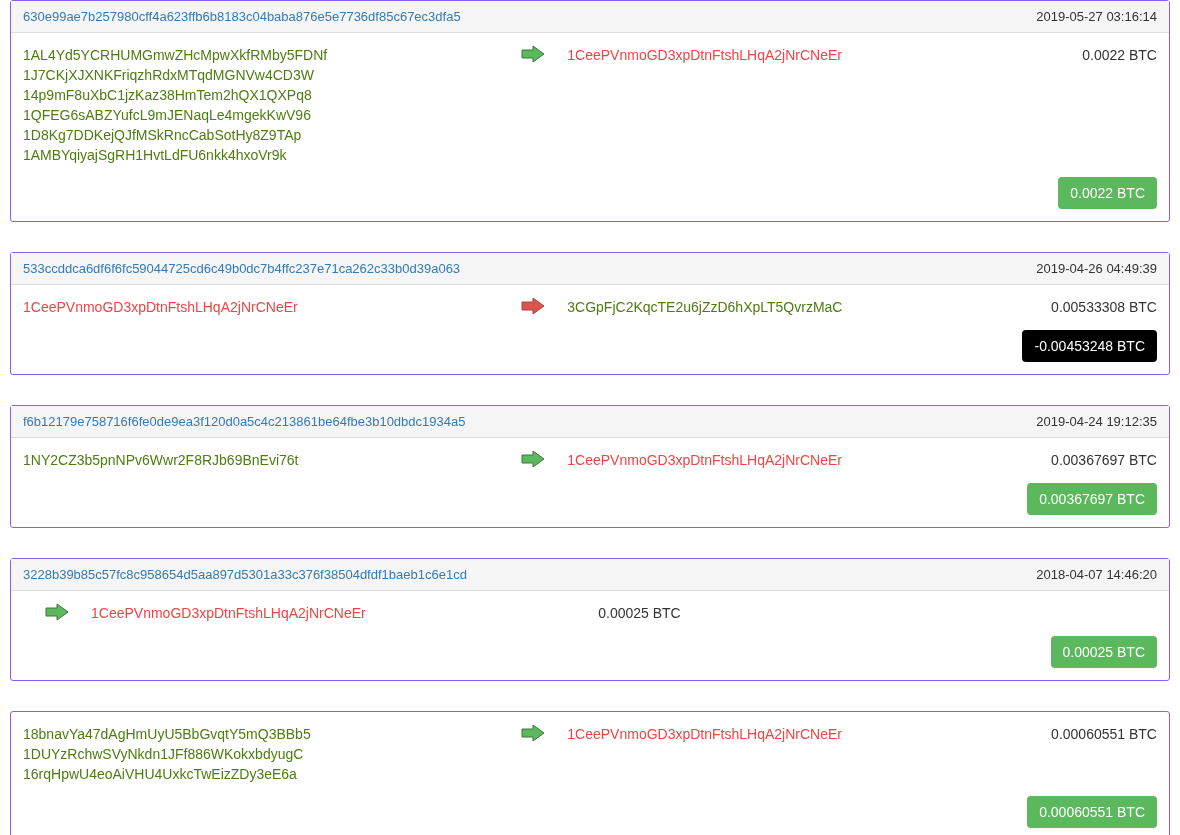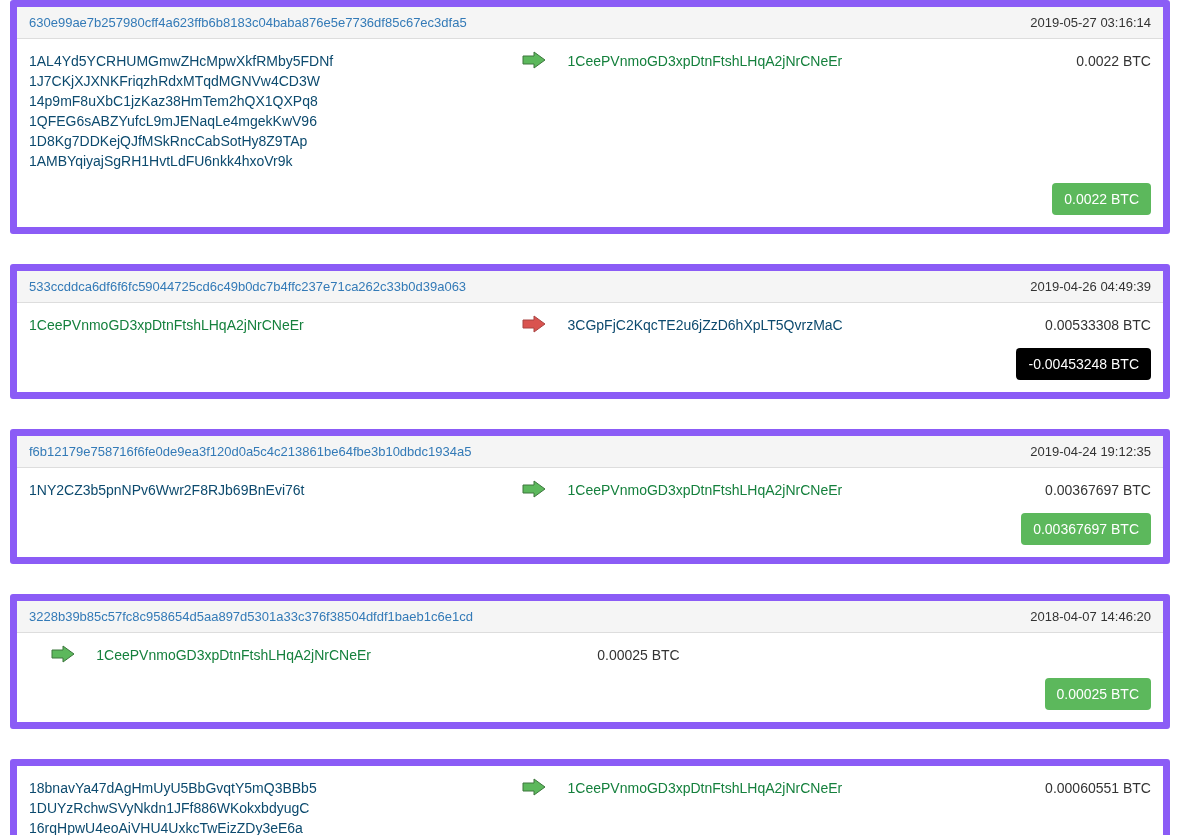--- a/index.html
+++ b/index.html
@@ -6,21 +6,21 @@
   body {
     margin: 0;
     padding: 0 10px;
     font-family: "Helvetica Neue", Helvetica, Arial, sans-serif;
     font-size: 14px;
     color: #333;
     background: #fff;
   }
   .tx {
     margin-bottom: 30px;
-    border: 7px solid #8b5cf6;
+    border: 1px solid #8b5cf6;
     border-radius: 3px;
   }
   .tx-header {
     display: flex;
     justify-content: space-between;
     align-items: center;
     padding: 8px 12px;
     background: #f5f5f5;
     border-bottom: 1px solid #ddd;
     font-size: 13px;
@@ -33,28 +33,28 @@
   .tx-ts { font-weight: 400; }
   .tx-body {
     display: flex;
     padding: 12px;
   }
   .col-inputs { width: 42%; }
   .col-arrow { width: 6%; text-align: center; }
   .col-outputs { width: 40%; }
   .col-amounts { width: 12%; text-align: right; }
   .addr {
-    color: #0c4a6e;
+    color: #4d7c0f;
     text-decoration: none;
     line-height: 1.43;
     display: block;
     cursor: pointer;
   }
   .addr.static {
-    color: #15803d;
+    color: #ef4444;
     cursor: default;
     text-decoration: none;
   }
   .amount-line { line-height: 1.43; }
   .tx-footer {
     display: flex;
     justify-content: flex-end;
     padding: 0 12px 12px 12px;
   }
   .badge {

